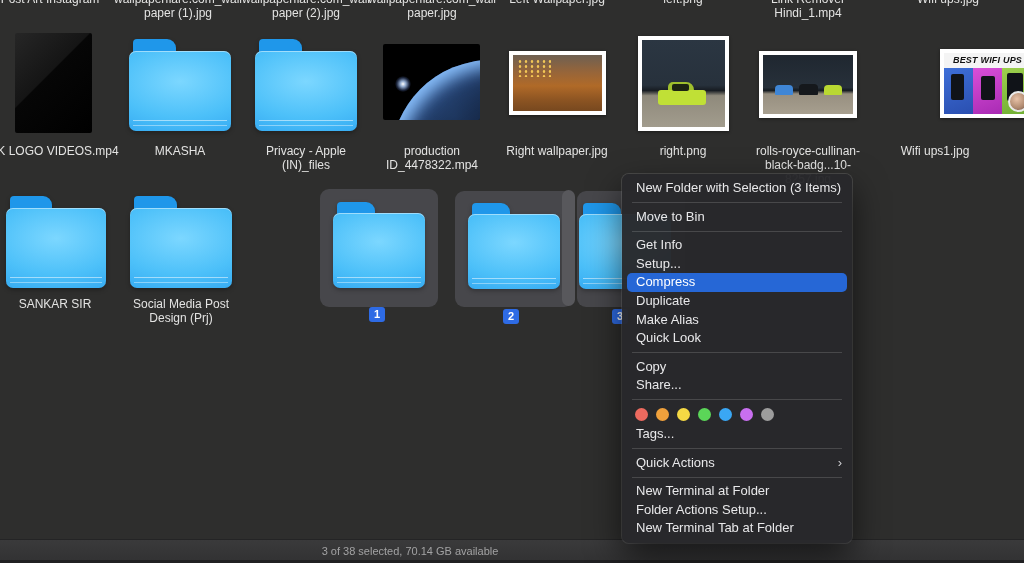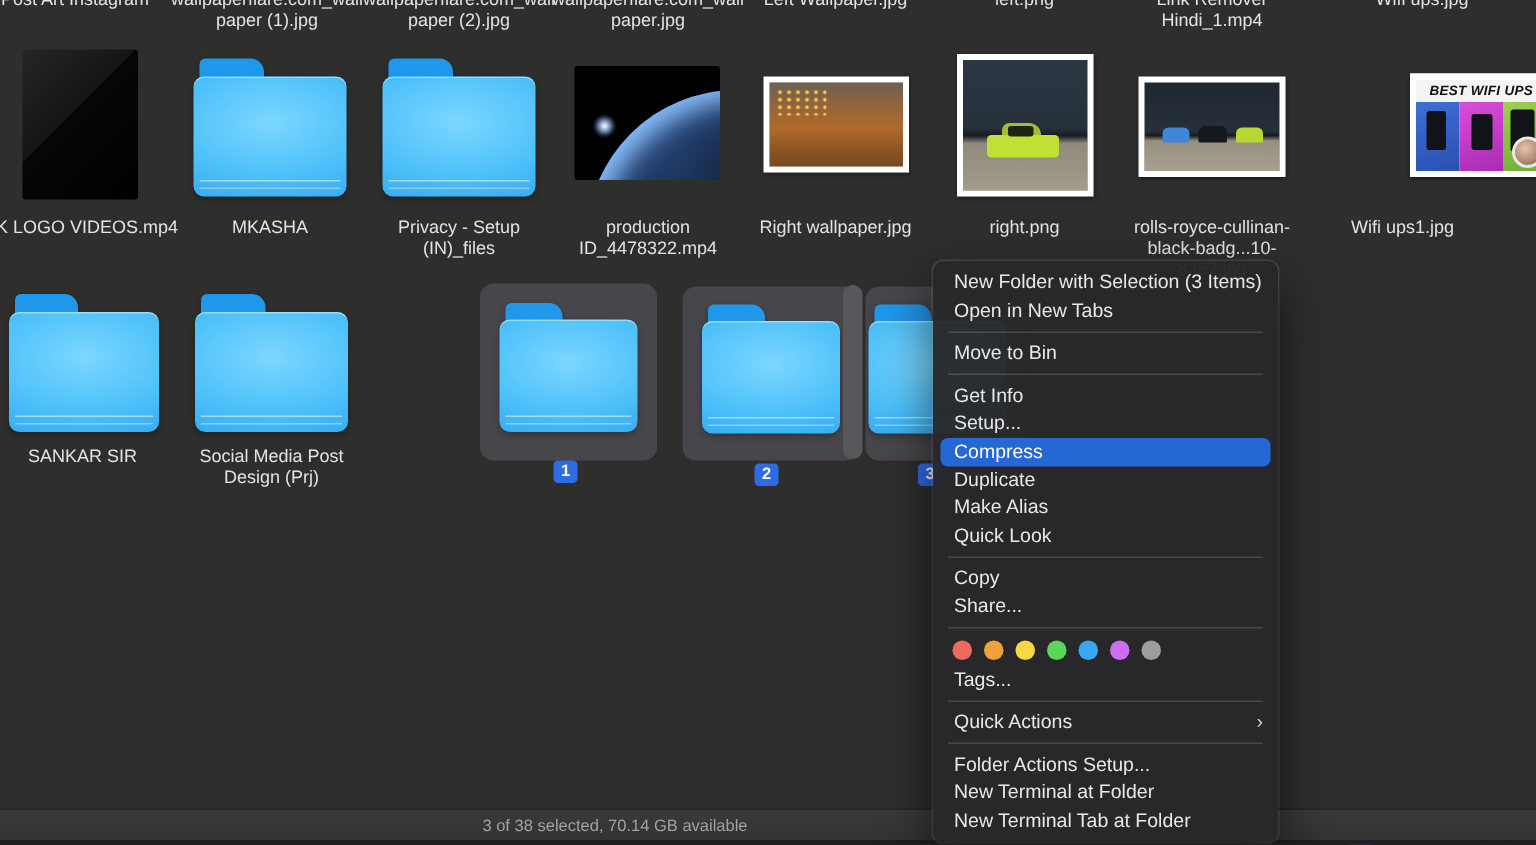--- a/index.html
+++ b/index.html
@@ -165,21 +165,21 @@
     <div class="avatar"></div>
   </div>
 
   <div class="flabel r2" style="left:-13px">
       <span>MK LOGO VIDEOS.mp4</span>
     </div>
   <div class="flabel r2" style="left:114px">
       <span>MKASHA</span>
     </div>
   <div class="flabel r2" style="left:240px">
-      <span>Privacy - Setup</span>
+      <span>Privacy - Apple</span>
       <span>(IN)_files</span>
     </div>
   <div class="flabel r2" style="left:366px">
       <span>production</span>
       <span>ID_4478322.mp4</span>
     </div>
   <div class="flabel r2" style="left:491px">
       <span>Right wallpaper.jpg</span>
     </div>
   <div class="flabel r2" style="left:617px">
@@ -242,21 +242,20 @@
       <path d="M10 0 L20 4 L20 11 C20 17 15.5 20.5 10 22 C4.5 20.5 0 17 0 11 L0 4 Z" fill="#2a4f70"></path>
       <path d="M5 10 L13 6 L9 11 L15 12 L6 16 L9 11 Z" fill="#3f6f95"></path>
     </svg>
     <span class="t1">Electronics</span>
     <span class="t2">Hub</span>
   </div>
   <div class="bottomedge"></div>
 
   <div class="menu">
     <div class="mi">New Folder with Selection (3 Items)</div>
-    <div class="mi">Open in New Tabs</div>
     <div class="msep"></div>
     <div class="mi">Move to Bin</div>
     <div class="msep"></div>
     <div class="mi">Get Info</div>
     <div class="mi">Setup...</div>
     <div class="mi hl">Compress</div>
     <div class="mi">Duplicate</div>
     <div class="mi">Make Alias</div>
     <div class="mi">Quick Look</div>
     <div class="msep"></div>
@@ -272,18 +271,18 @@
         <span class="dot" style="background: rgb(201, 111, 240);"></span>
         <span class="dot" style="background: rgb(157, 157, 157);"></span>
       </div>
     <div class="mi">Tags...</div>
     <div class="msep"></div>
     <div class="mi">
       <span>Quick Actions</span>
       <span class="chev">›</span>
     </div>
     <div class="msep"></div>
+    <div class="mi">New Terminal at Folder</div>
     <div class="mi">Folder Actions Setup...</div>
-    <div class="mi">New Terminal at Folder</div>
     <div class="mi">New Terminal Tab at Folder</div>
   </div>
 
 </div>
 
 </body></html>

